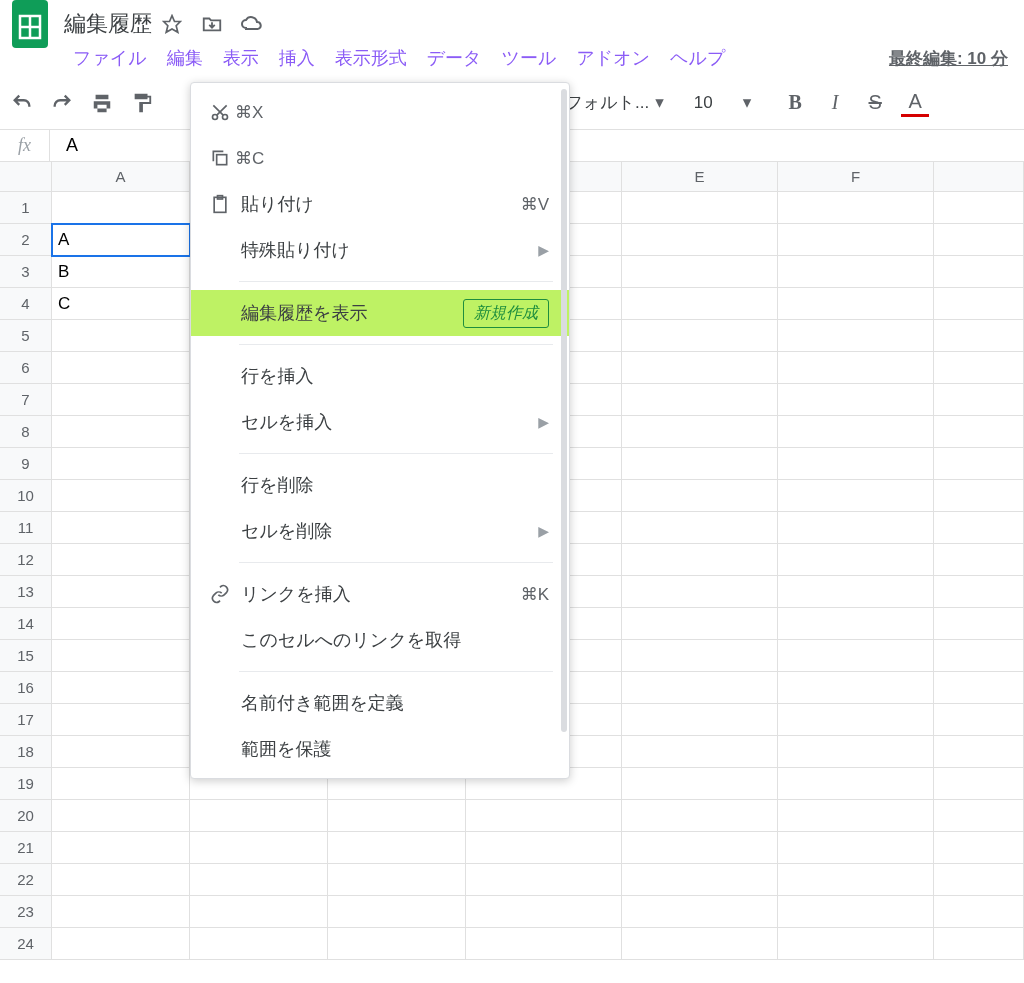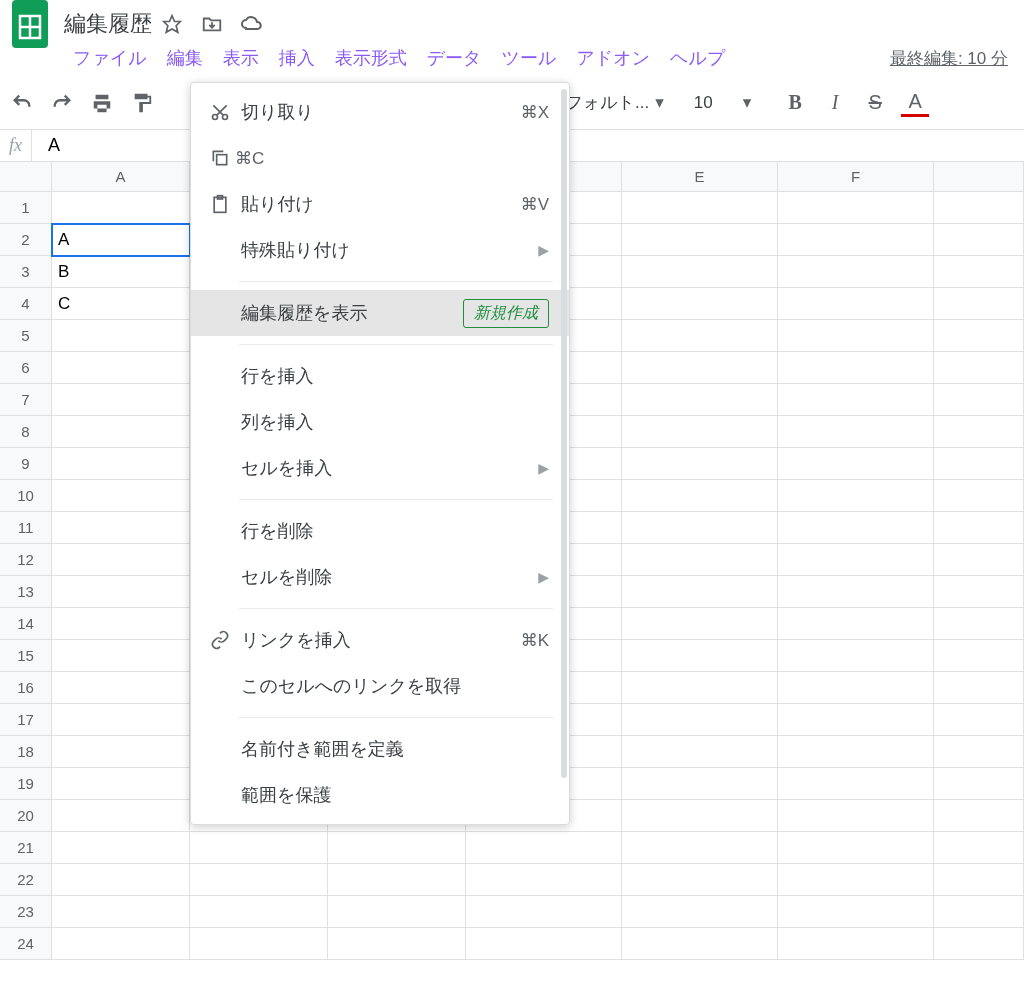--- a/index.html
+++ b/index.html
@@ -6,34 +6,34 @@
 body { width: 1024px; height: 983px; background: #fff; overflow: hidden; position: relative; }
 
 .title-row { display: flex; align-items: center; padding: 8px 8px 0 8px; height: 40px; }
 .sheets-logo { width: 44px; height: 56px; display: flex; align-items: center; justify-content: center; margin-right: 12px; }
 .sheets-logo svg { width: 36px; height: 48px; }
 .doc-title { font-size: 22px; color: #3c4043; font-weight: 400; margin-right: 0; }
 .title-icon { width: 24px; height: 24px; margin: 0 8px; color: #5f6368; display: flex; align-items: center; justify-content: center; }
 
 .menu-row { display: flex; align-items: center; padding: 0 8px 0 64px; height: 36px; gap: 2px; }
 .menu-item { font-size: 18px; color: #8b5cf6; padding: 4px 9px; cursor: pointer; }
-.last-edit { margin-left: auto; font-size: 17px; color: #5f6368; text-decoration: underline; padding-right: 8px; white-space: nowrap; }
+.last-edit { margin-left: auto; font-size: 17px; color: #5f6368; text-decoration: underline; padding-right: 8px; white-space: nowrap; font-weight: bold; }
 
 .toolbar-row { display: flex; align-items: center; padding: 8px 8px; height: 54px; border-bottom: 1px solid #e0e0e0; gap: 12px; }
 .tb-btn { width: 28px; height: 28px; display: flex; align-items: center; justify-content: center; color: #5f6368; }
 .tb-font { display: flex; align-items: center; gap: 6px; font-size: 17px; color: #3c4043; margin-left: 380px; }
 .tb-font-caret { color: #5f6368; }
 .tb-size { display: flex; align-items: center; gap: 30px; font-size: 17px; color: #3c4043; margin: 0 18px; }
 .tb-bold { font-weight: bold; font-size: 20px; font-family: Georgia, serif; }
 .tb-italic { font-style: italic; font-size: 20px; font-family: Georgia, serif; }
 .tb-strike { text-decoration: line-through; font-size: 20px; }
 .tb-color { font-size: 20px; border-bottom: 3px solid #d50000; padding: 0 2px; line-height: 18px; }
 
 .formula-row { display: flex; align-items: center; height: 32px; border-bottom: 1px solid #e0e0e0; }
-.fx-label { width: 32px; font-style: italic; color: #9aa0a6; font-size: 18px; text-align: center; font-family: Georgia, serif; border-right: 1px solid #e0e0e0; height: 100%; display:flex; align-items:center; justify-content:center;}
+.fx-label { width: 50px; font-style: italic; color: #9aa0a6; font-size: 18px; text-align: center; font-family: Georgia, serif; border-right: 1px solid #e0e0e0; height: 100%; display:flex; align-items:center; justify-content:center;}
 .fx-val { padding: 0 16px; font-size: 18px; }
 
 .sheet-area { display: flex; }
 .colhdr-row { display: flex; }
 .corner { width: 52px; height: 30px; background: #f8f9fa; border-right: 1px solid #e0e0e0; border-bottom: 1px solid #e0e0e0; }
 .colhdr { height: 30px; background: #f8f9fa; border-right: 1px solid #e0e0e0; border-bottom: 1px solid #e0e0e0; display: flex; align-items: center; justify-content: center; font-size: 15px; color: #5f6368; }
 .rownum { width: 52px; height: 32px; background: #f8f9fa; border-right: 1px solid #e0e0e0; border-bottom: 1px solid #e0e0e0; display: flex; align-items: center; justify-content: center; font-size: 15px; color: #5f6368; }
 .grid-row { display: flex; height: 32px; }
 .cell { border-right: 1px solid #e0e0e0; border-bottom: 1px solid #e0e0e0; padding: 4px 6px; font-size: 17px; display:flex; align-items:center; }
 .col-A { width: 138px; }
@@ -51,21 +51,21 @@
   width: 380px;
   background: #fff;
   box-shadow: 0 2px 10px rgba(0,0,0,0.2);
   border: 1px solid #dadce0;
   border-radius: 4px;
   padding: 6px 0;
   z-index: 100;
 }
 .dd-scroll { position: absolute; right: 2px; top: 6px; bottom: 46px; width: 6px; background: #dadce0; border-radius: 3px; }
 .dd-item { display: flex; align-items: center; height: 46px; padding: 0 20px 0 14px; font-size: 18px; color: #3c4043; cursor: pointer; }
-.dd-item.highlight { background: #e5e5e5; }
+.dd-item.highlight { background: #bef264; }
 .dd-icon { width: 30px; display: flex; align-items: center; justify-content: center; color: #5f6368; }
 .dd-label { flex: 1; padding-left: 6px; }
 .dd-short { color: #5f6368; font-size: 17px; }
 .dd-arrow { color: #9aa0a6; font-size: 14px; }
 .dd-badge { border: 1.5px solid #1e8e3e; color: #1e8e3e; font-size: 16px; padding: 3px 10px; border-radius: 3px; margin-left: 8px; font-style: italic; }
 .dd-sep { height: 1px; background: #e8eaed; margin: 8px 16px 8px 48px; }
 </style>
 </head>
 <body>
 
@@ -412,21 +412,20 @@
   <div class="dd-scroll"></div>
 
   <div class="dd-item">
     <span class="dd-icon">
         <svg width="20" height="20" viewBox="0 0 24 24" fill="none" stroke="#5f6368" stroke-width="2">
           <circle cx="6" cy="18" r="3"></circle>
           <circle cx="18" cy="18" r="3"></circle>
           <path d="M8.5 15.5L20 4M15.5 15.5L4 4"></path>
         </svg>
       </span>
-    <span class="dd-label">切り取り</span>
     <span class="dd-short">⌘X</span>
   </div>
   <div class="dd-item">
     <span class="dd-icon">
         <svg width="20" height="20" viewBox="0 0 24 24" fill="none" stroke="#5f6368" stroke-width="2">
           <rect x="8" y="8" width="12" height="12"></rect>
           <path d="M4 16V4h12"></path>
         </svg>
       </span>
     <span class="dd-short">⌘C</span>
@@ -456,24 +455,20 @@
   </div>
 
   <div class="dd-sep"></div>
 
   <div class="dd-item">
     <span class="dd-icon"></span>
       <span class="dd-label">行を挿入</span>
   </div>
   <div class="dd-item">
     <span class="dd-icon"></span>
-      <span class="dd-label">列を挿入</span>
-  </div>
-  <div class="dd-item">
-    <span class="dd-icon"></span>
       <span class="dd-label">セルを挿入</span>
     <span class="dd-arrow">▶</span>
   </div>
 
   <div class="dd-sep"></div>
 
   <div class="dd-item">
     <span class="dd-icon"></span>
       <span class="dd-label">行を削除</span>
   </div>

